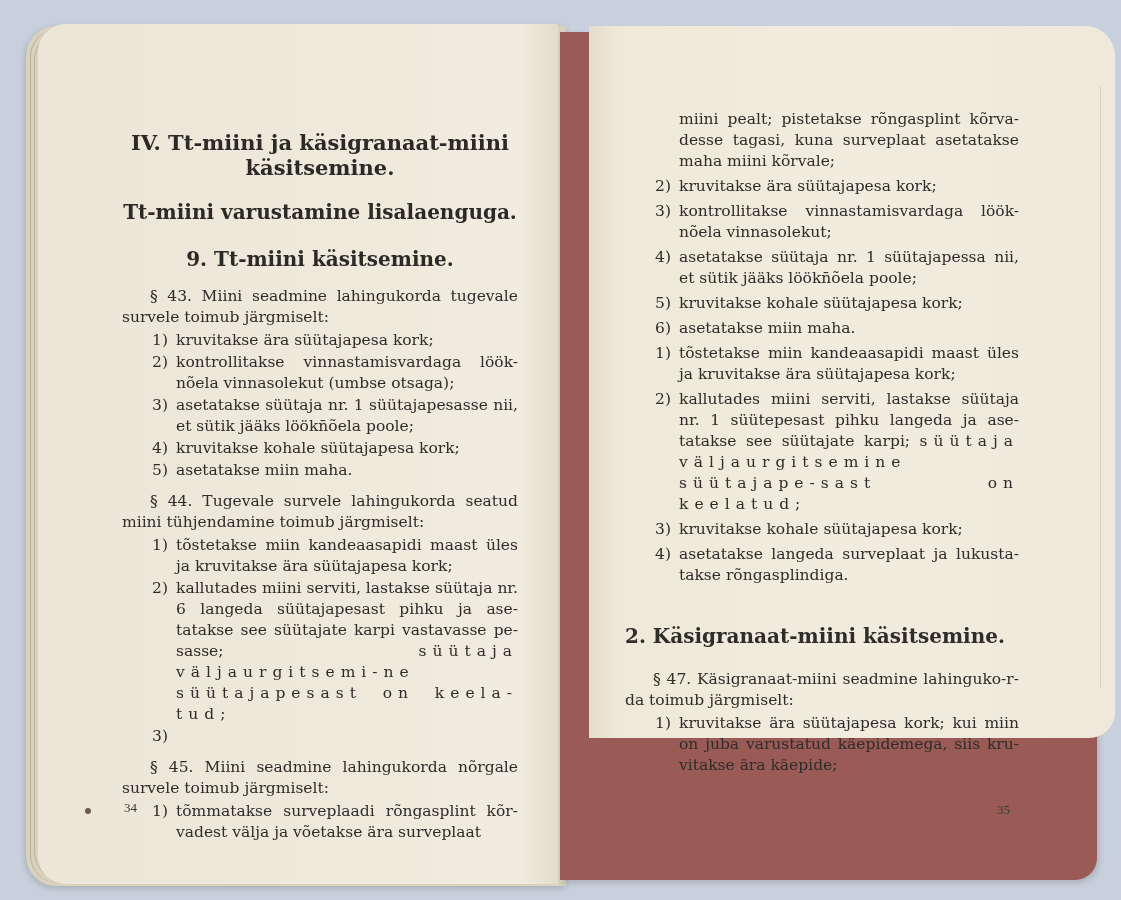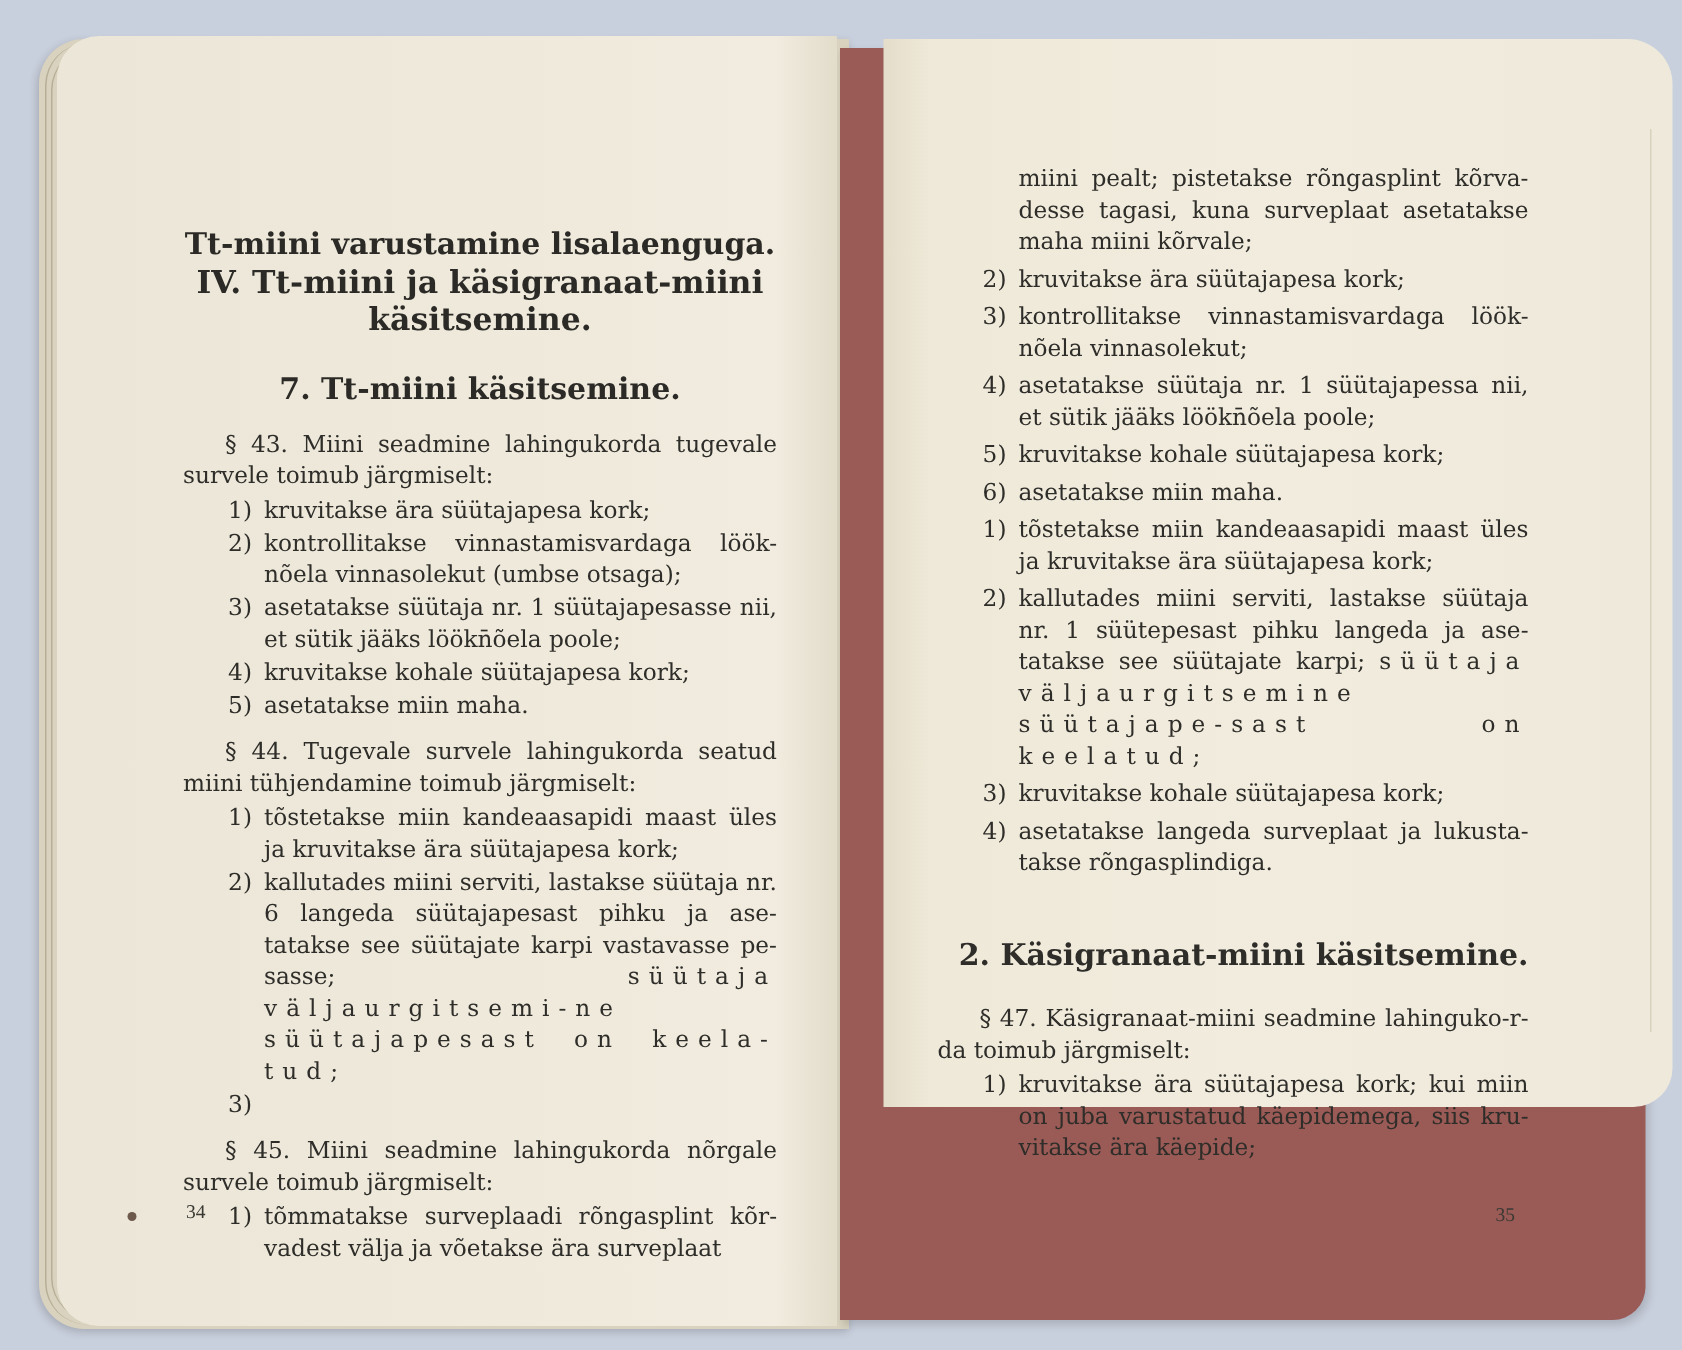--- a/index.html
+++ b/index.html
@@ -145,21 +145,21 @@
     .spaced {
       letter-spacing: 6px;
     }
     .cont {
       padding-left: 54px;
       text-align: justify;
     }
     .right-h {
       font-size: 20px;
       font-weight: bold;
-      text-align: right;
+      text-align: left;
       margin: 40px 0 22px 0;
       padding-left: 0;
     }
     .page-number {
       position: absolute;
       font-size: 13px;
       color: #3a3934;
       font-family: Liberation Serif, serif;
     }
     .page-left .page-number { left: 86px; top: 776px; }
@@ -176,23 +176,23 @@
   </style>
 </head>
 <body>
 
 <div class="edges-left"></div>
 <div class="cover-right"></div>
 
 <div class="page page-left">
   <div class="dot-mark"></div>
   <div class="content">
+    <div class="heading h-chapter">IV. Tt-miini ja käsigranaat-miini käsitsemine.</div>
     <div class="heading h-sub">Tt-miini varustamine lisalaenguga.</div>
-    <div class="heading h-chapter">IV. Tt-miini ja käsigranaat-miini käsitsemine.</div>
-    <div class="heading h-section">7. Tt-miini käsitsemine.</div>
+    <div class="heading h-section">9. Tt-miini käsitsemine.</div>
 
     <div class="para">§ 43. Miini seadmine lahingukorda tugevale survele toimub järgmiselt:</div>
     <div class="list">
       <div class="list-item">
           <span class="list-num">1)</span>
           <span class="list-text">kruvitakse ära süütajapesa kork;</span>
         </div>
       <div class="list-item">
           <span class="list-num">2)</span>
           <span class="list-text">kontrollitakse vinnastamisvardaga löök-nõela vinnasolekut (umbse otsaga);</span>

